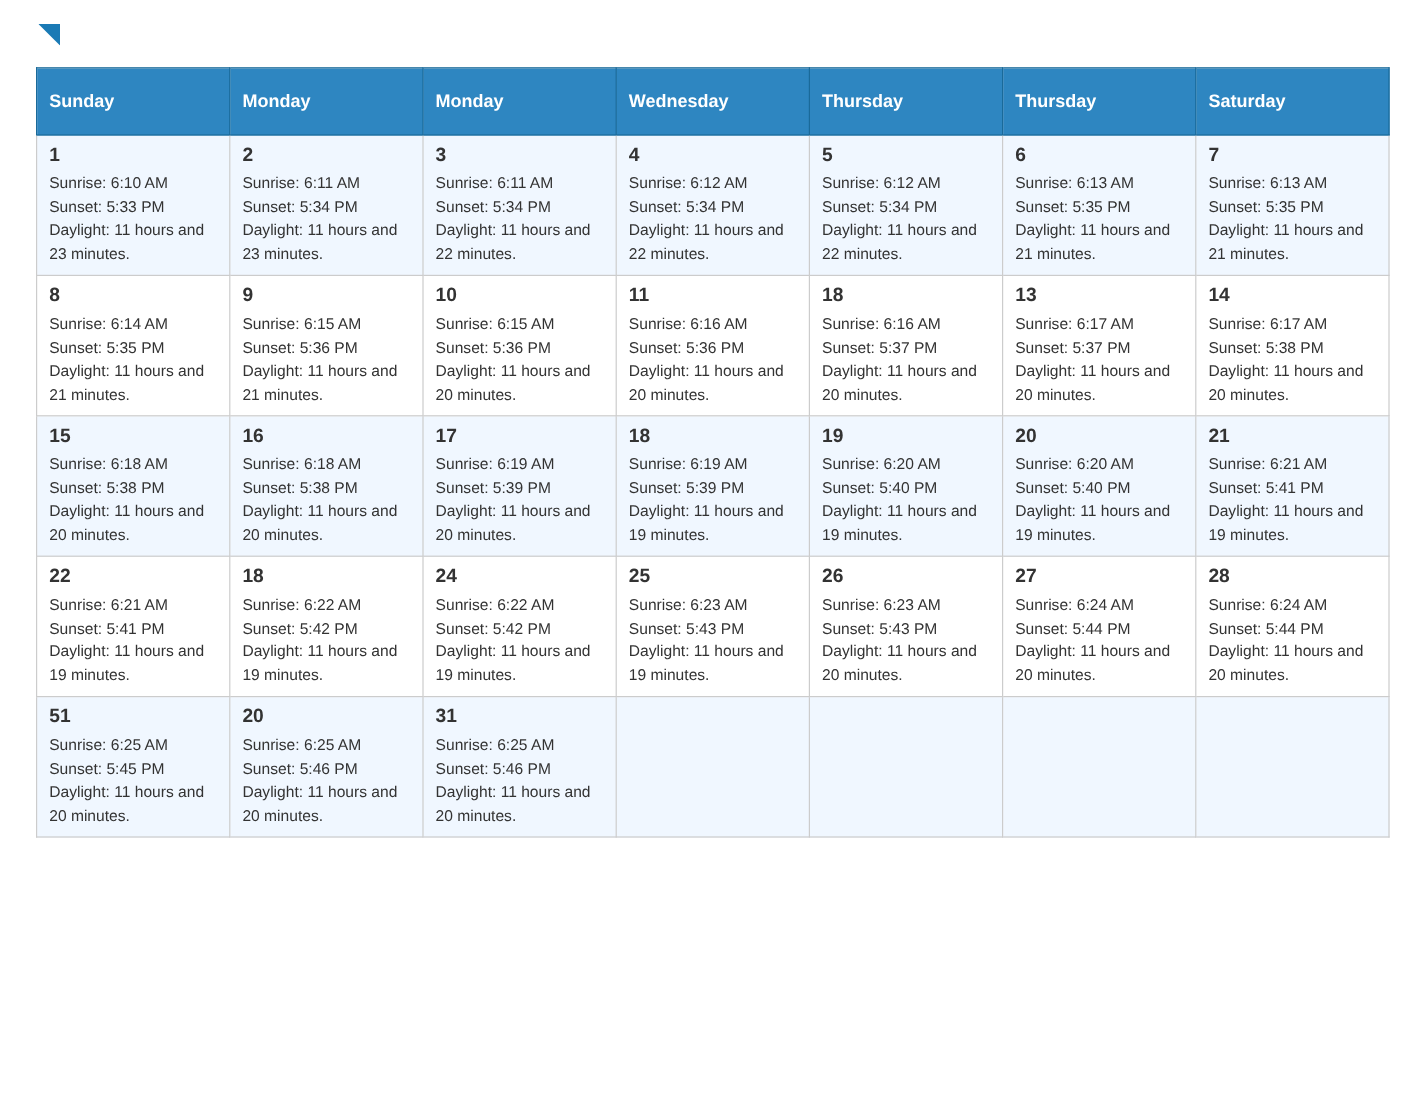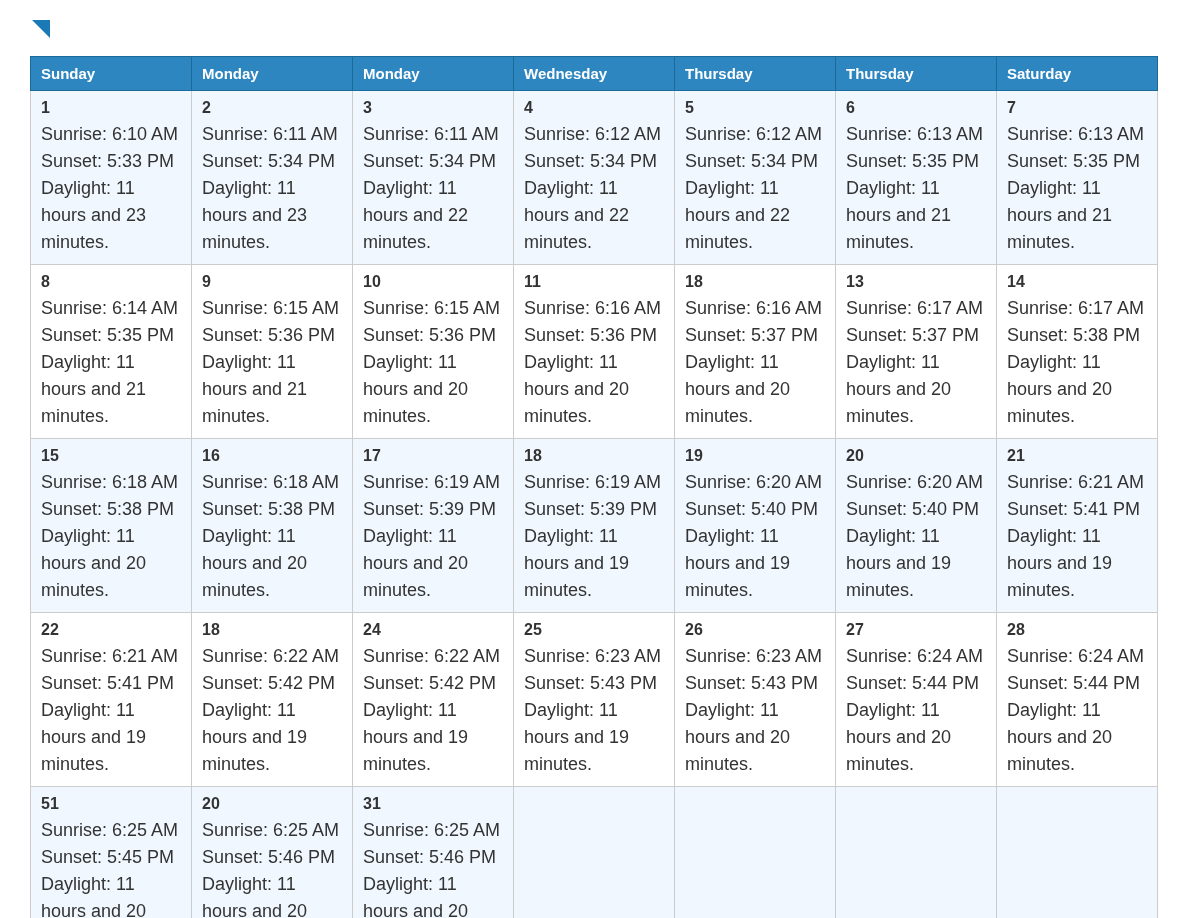--- a/index.html
+++ b/index.html
@@ -51,21 +51,21 @@
     table {
       width: 100%;
       border-collapse: collapse;
       table-layout: fixed;
     }
     thead tr th {
       background-color: #2e86c1;
       color: #fff;
       font-size: 15px;
       font-weight: bold;
-      padding: 8px 10px;
+      padding: 19px 10px;
       text-align: left;
       border: 1px solid #1a6a9a;
     }
     tbody tr td {
       vertical-align: top;
       padding: 8px 10px;
       font-size: 13px;
       color: #333;
       border: 1px solid #ccc;
       height: 100px;
@@ -76,21 +76,21 @@
     tbody tr:nth-child(even) td {
       background-color: #ffffff;
     }
     .day-number {
       font-size: 16px;
       font-weight: bold;
       margin-bottom: 4px;
       display: block;
     }
     .day-info {
-      font-size: 18px;
+      font-size: 13px;
       line-height: 1.5;
       color: #333;
     }
   </style>
 </head>
 <body>
 
 <div class="header">
   <div class="logo-wrapper">
     <div class="logo-line1">

